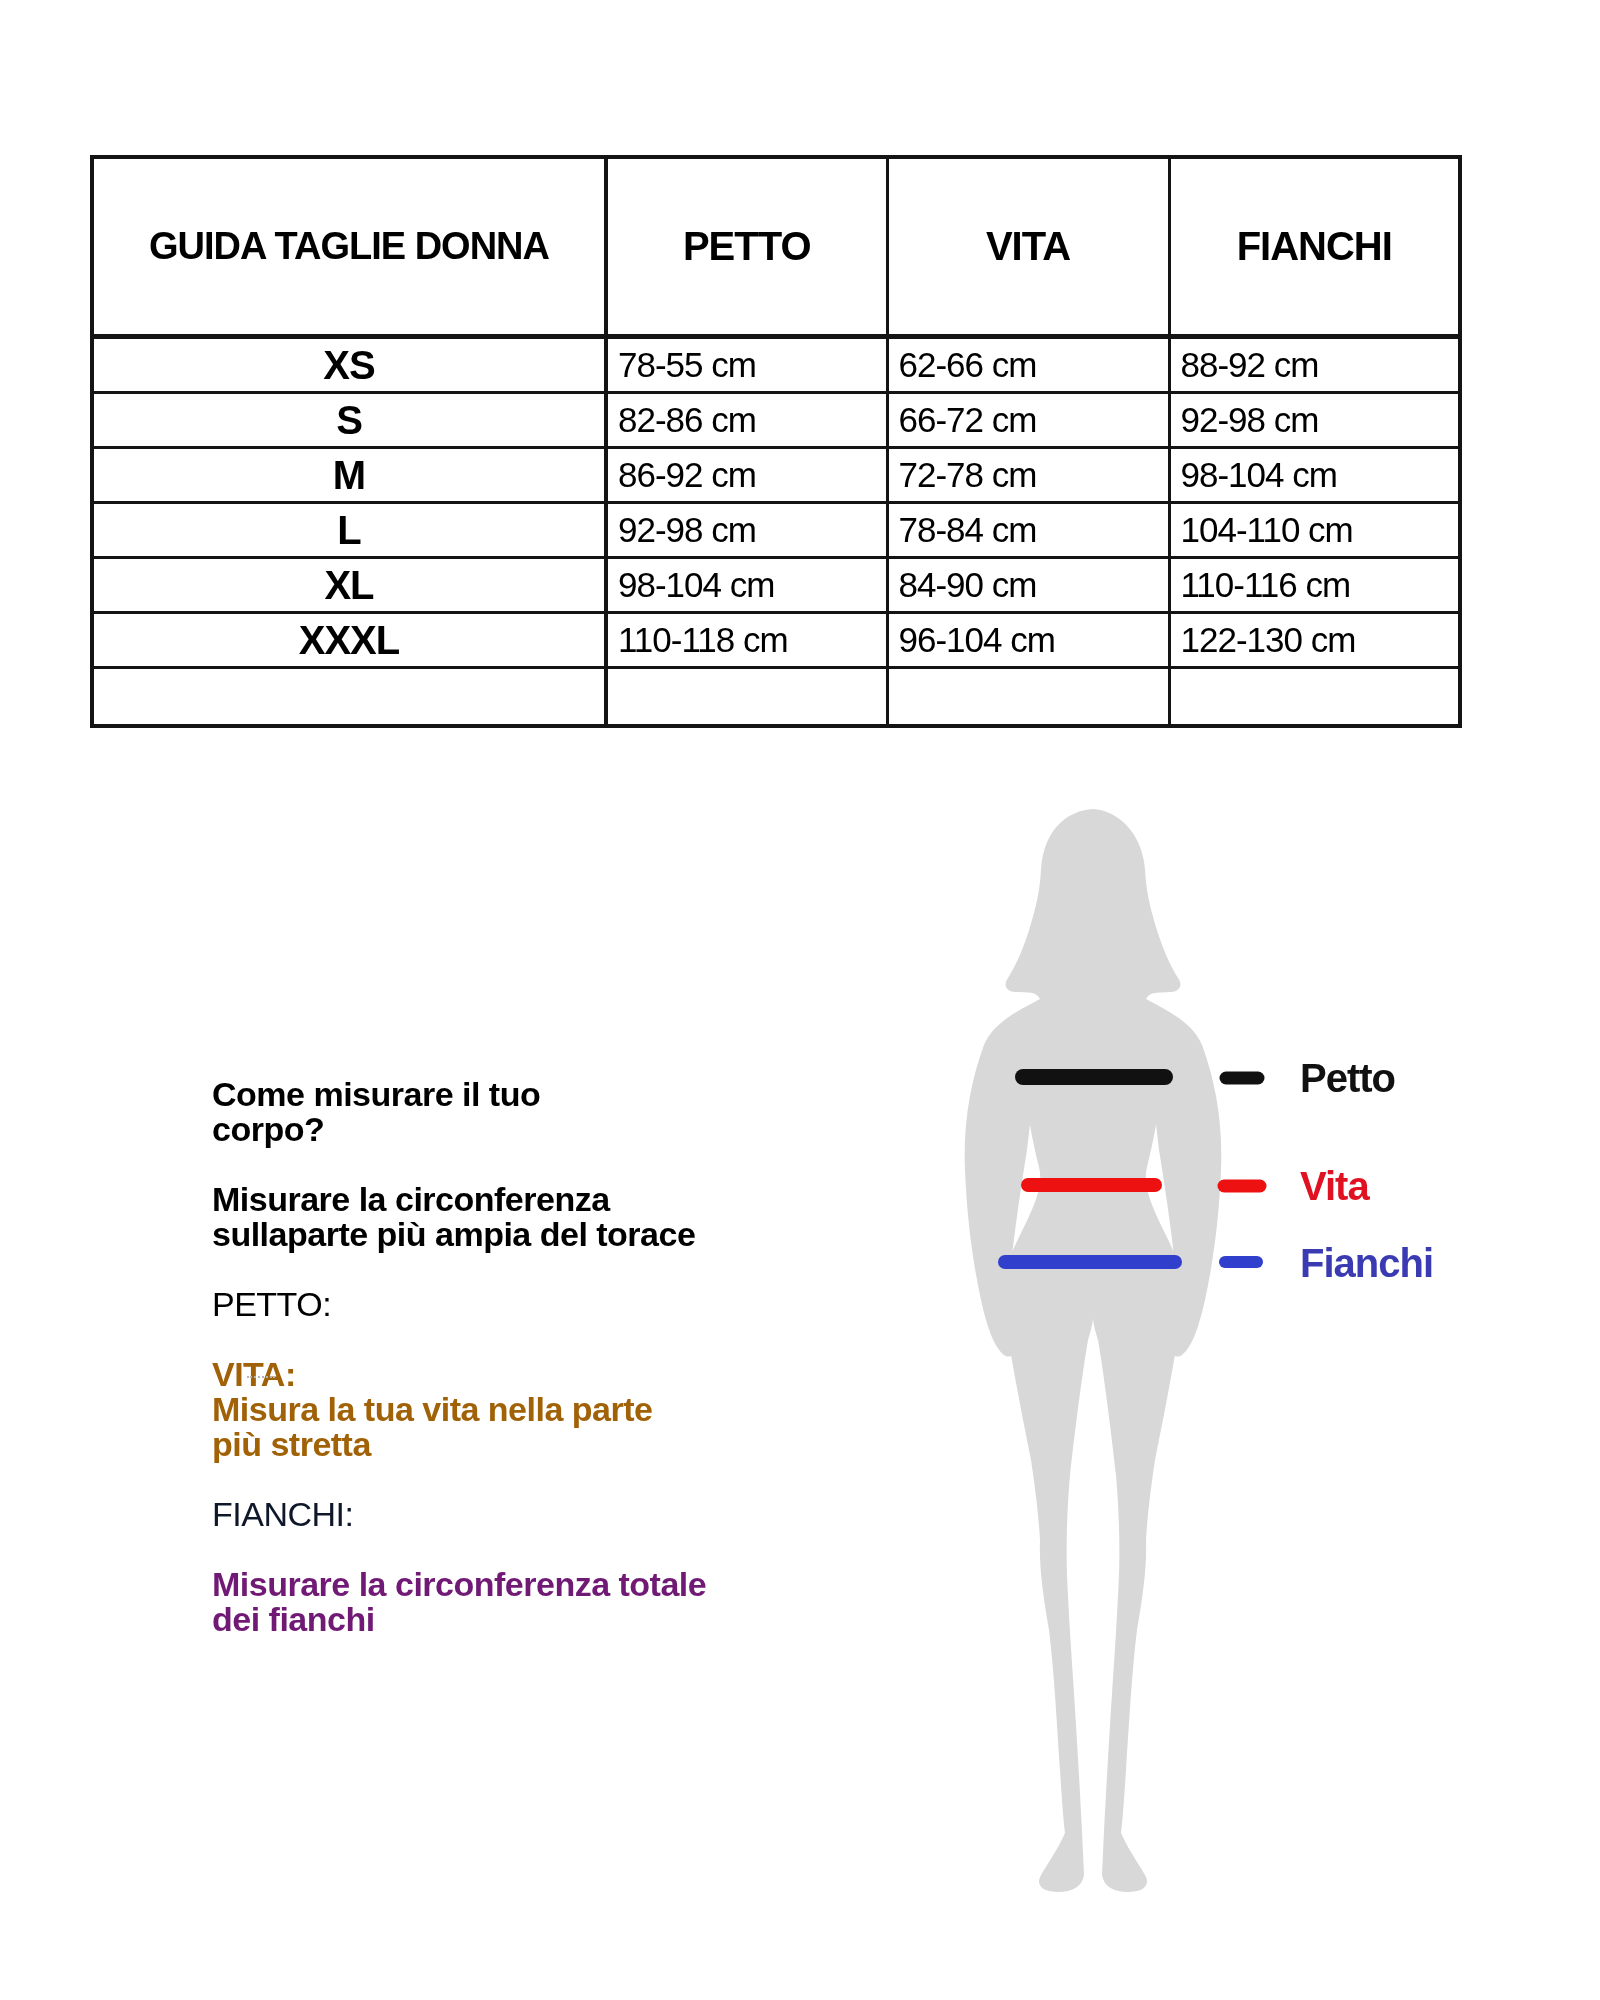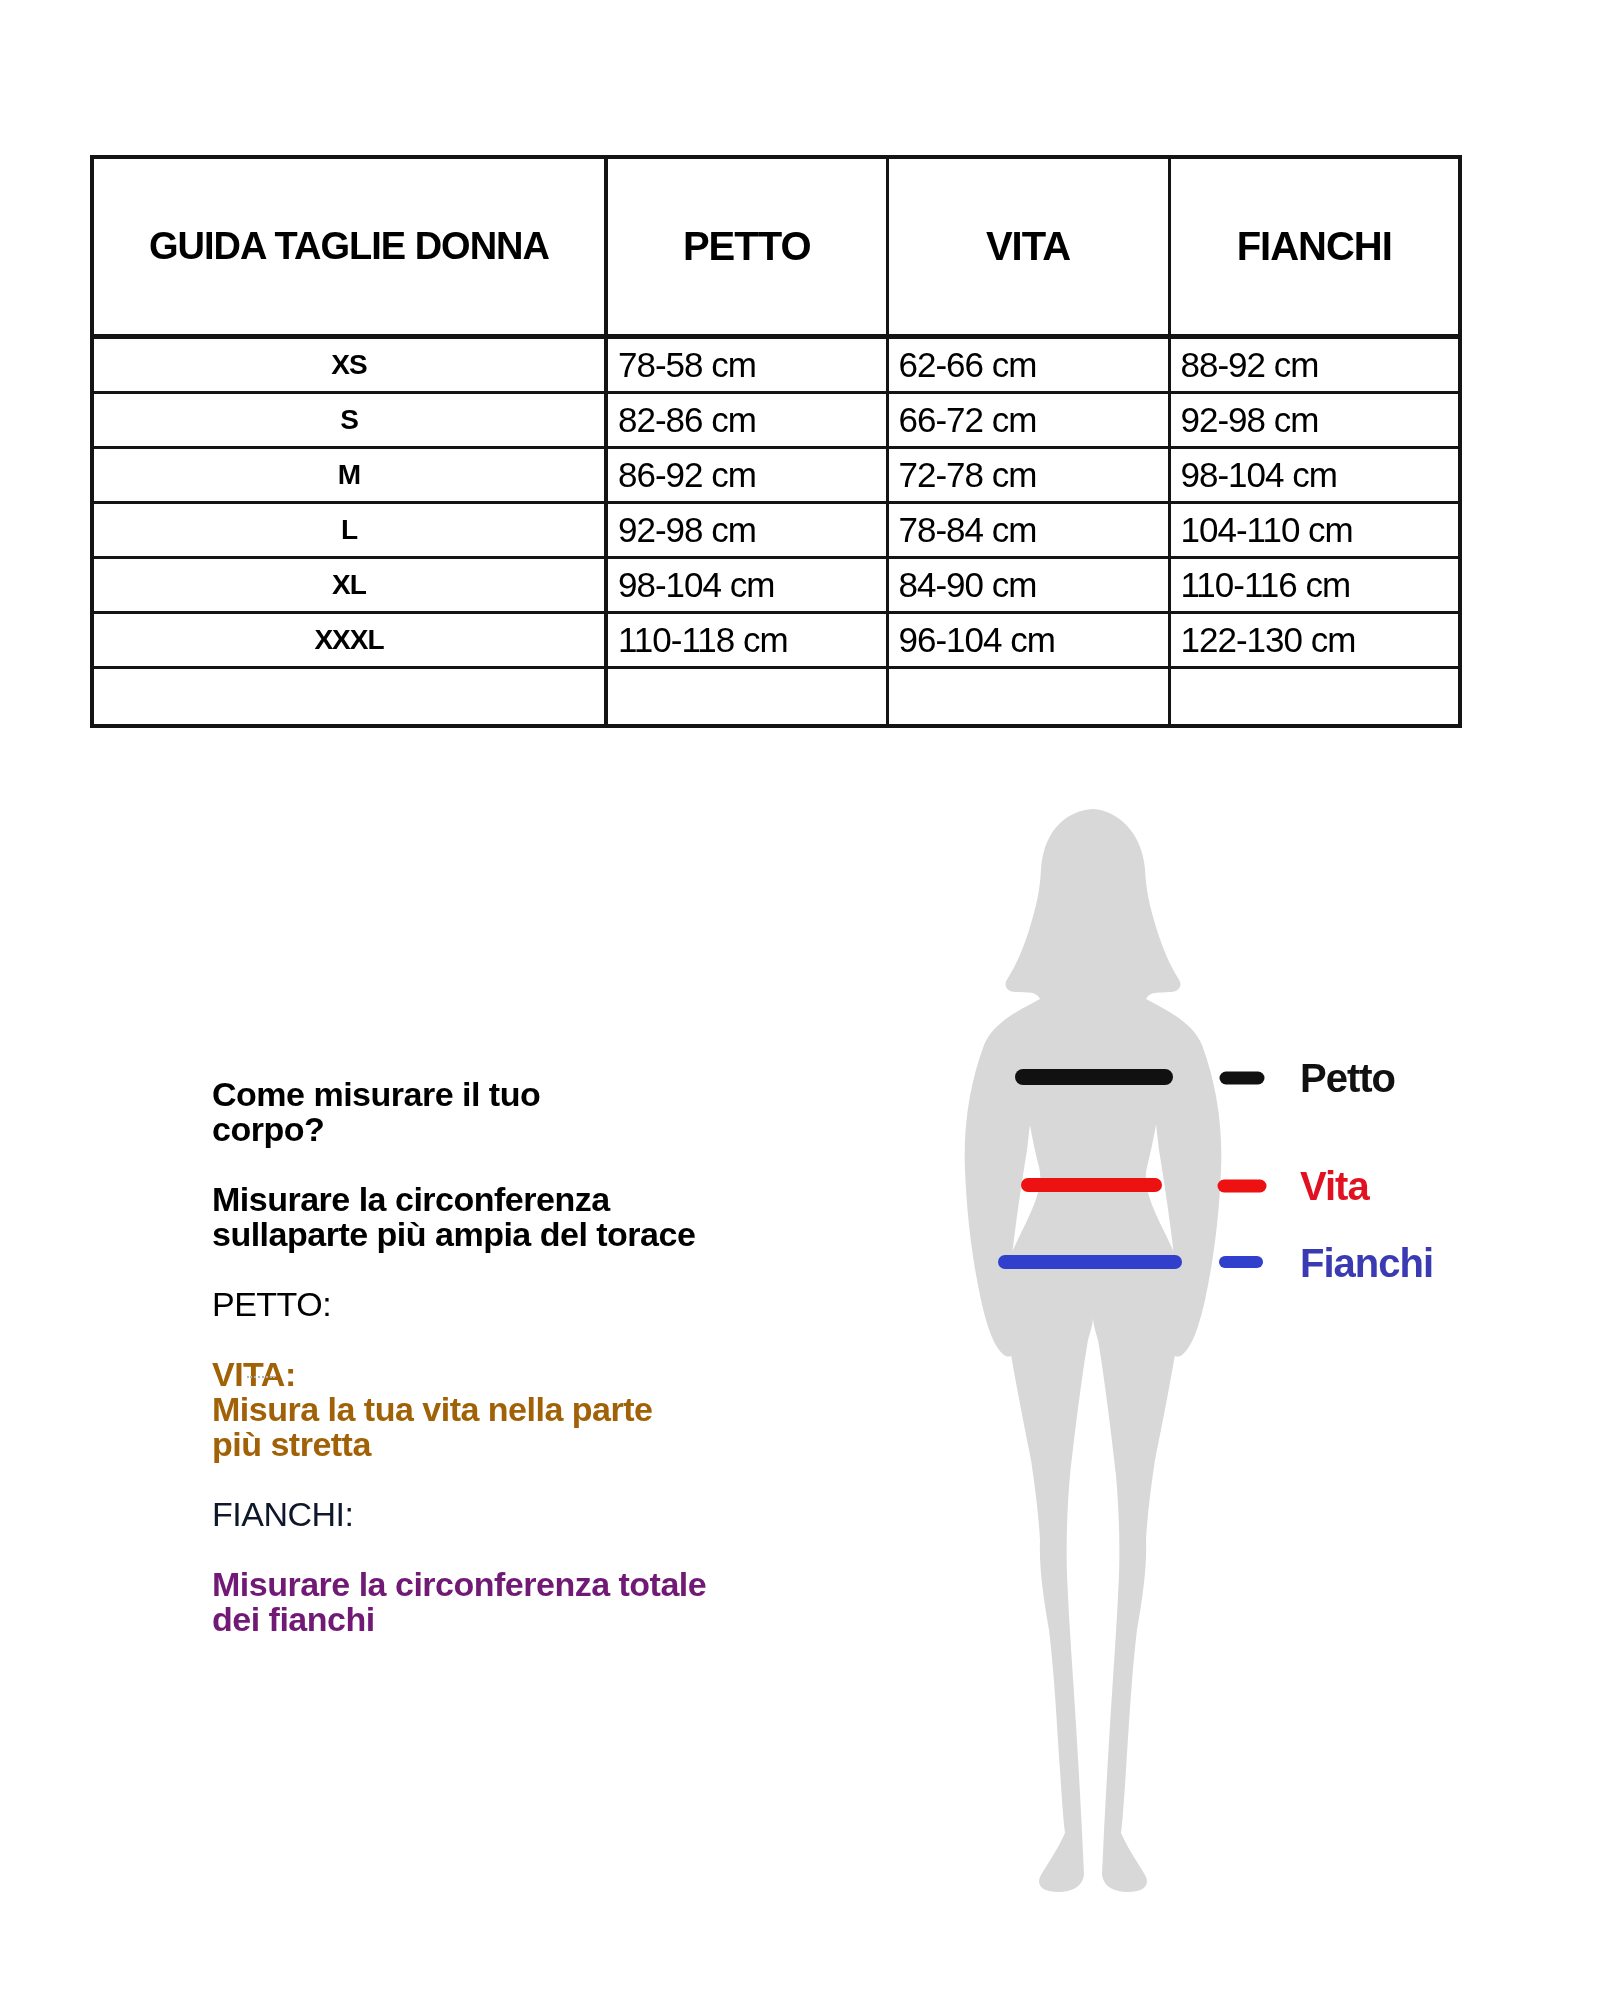--- a/index.html
+++ b/index.html
@@ -19,21 +19,21 @@
   table.size thead th{
     height:175px;font-weight:bold;font-size:40px;text-align:center;vertical-align:middle;
     border-bottom:5px solid #141414;letter-spacing:-1px;
   }
   table.size thead th.guide{font-size:38px;}
   table.size tbody td{
     height:52px;font-size:35px;text-align:left;vertical-align:middle;
     padding-left:10px;letter-spacing:-1px;
   }
   table.size tbody td.size-cell{
-    font-weight:bold;font-size:28px;text-align:center;padding-left:0;
+    font-weight:bold;font-size:40px;text-align:center;padding-left:0;
   }
   table.size tbody tr.empty td{height:55px;}
 
   
   .instructions{
     position:absolute;left:212px;top:1042px;width:560px;
     font-size:34px;line-height:35px;font-weight:bold;white-space:pre-line;
     letter-spacing:-0.5px;
   }
   .instructions .block{margin:0;}
@@ -71,21 +71,21 @@
       <tr>
         <th class="guide">GUIDA TAGLIE DONNA</th>
         <th>PETTO</th>
         <th>VITA</th>
         <th>FIANCHI</th>
       </tr>
     </thead>
     <tbody>
       <tr>
         <td class="size-cell">XS</td>
-        <td>78-58 cm</td>
+        <td>78-55 cm</td>
         <td>62-66 cm</td>
         <td>88-92 cm</td>
       </tr>
       <tr>
         <td class="size-cell">S</td>
         <td>82-86 cm</td>
         <td>66-72 cm</td>
         <td>92-98 cm</td>
       </tr>
       <tr>

